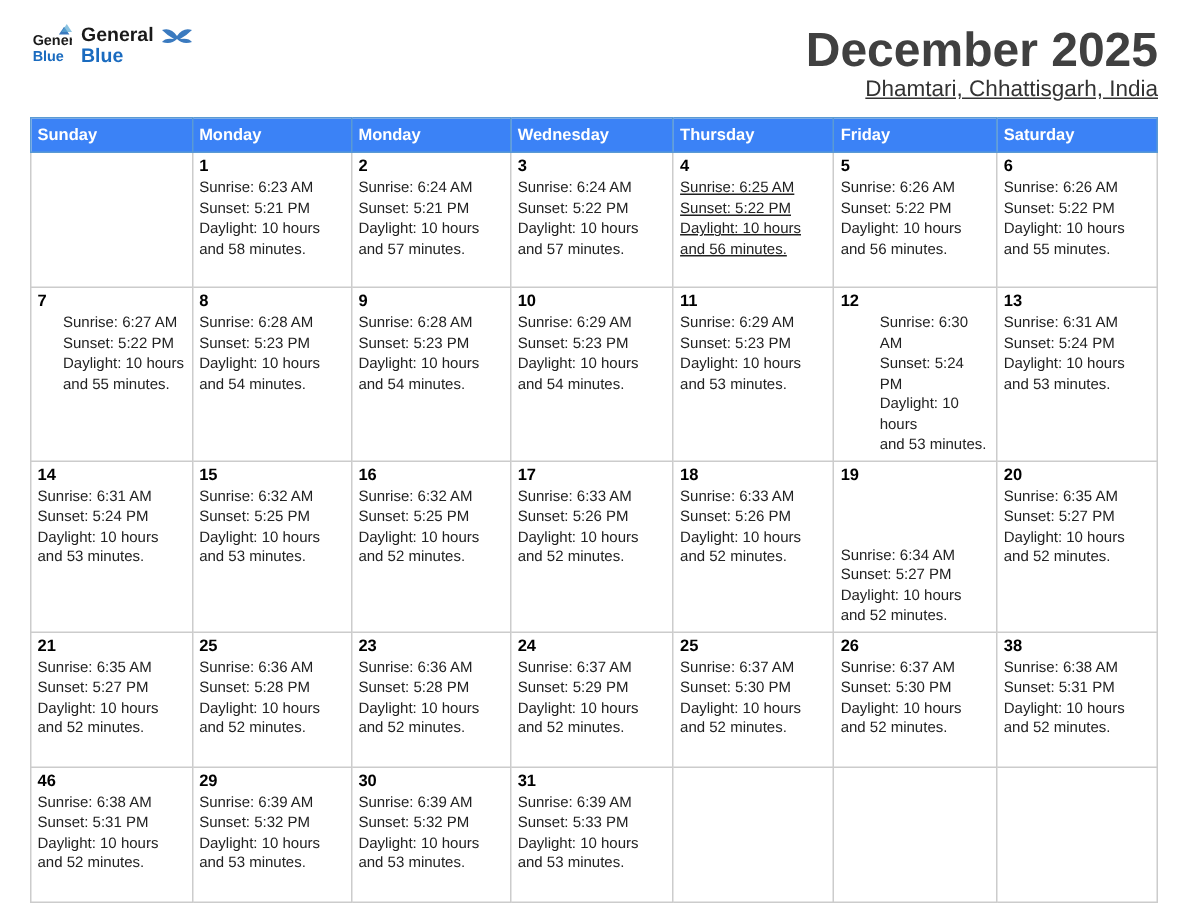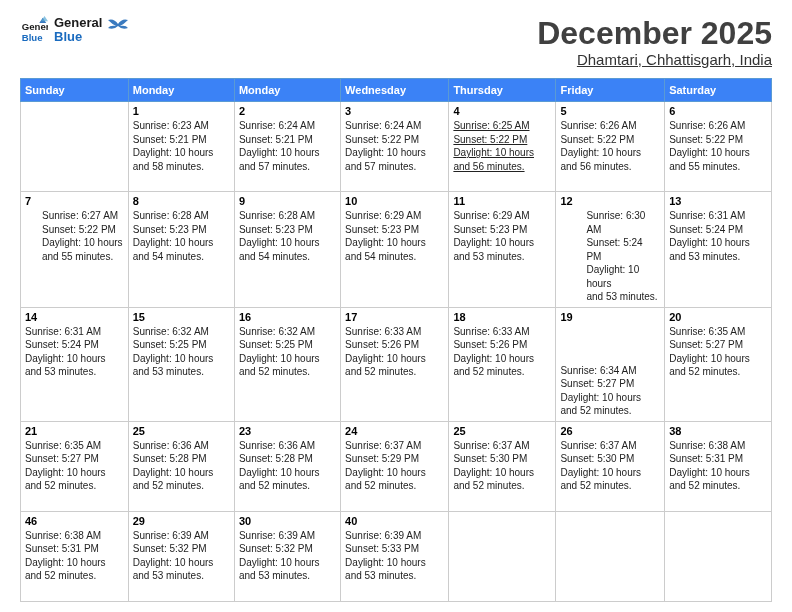--- a/index.html
+++ b/index.html
@@ -337,21 +337,21 @@
 and 53 minutes.</div>
           </td>
           <td>
             <span class="day-number">30</span>
             <div class="day-info" style="white-space: pre-line;">Sunrise: 6:39 AM
 Sunset: 5:32 PM
 Daylight: 10 hours
 and 53 minutes.</div>
           </td>
           <td>
-            <span class="day-number">40</span>
+            <span class="day-number">31</span>
             <div class="day-info" style="white-space: pre-line;">Sunrise: 6:39 AM
 Sunset: 5:33 PM
 Daylight: 10 hours
 and 53 minutes.</div>
           </td>
           <td class="empty-cell"></td>
           <td class="empty-cell"></td>
           <td class="empty-cell"></td>
         </tr>
       </tbody>

